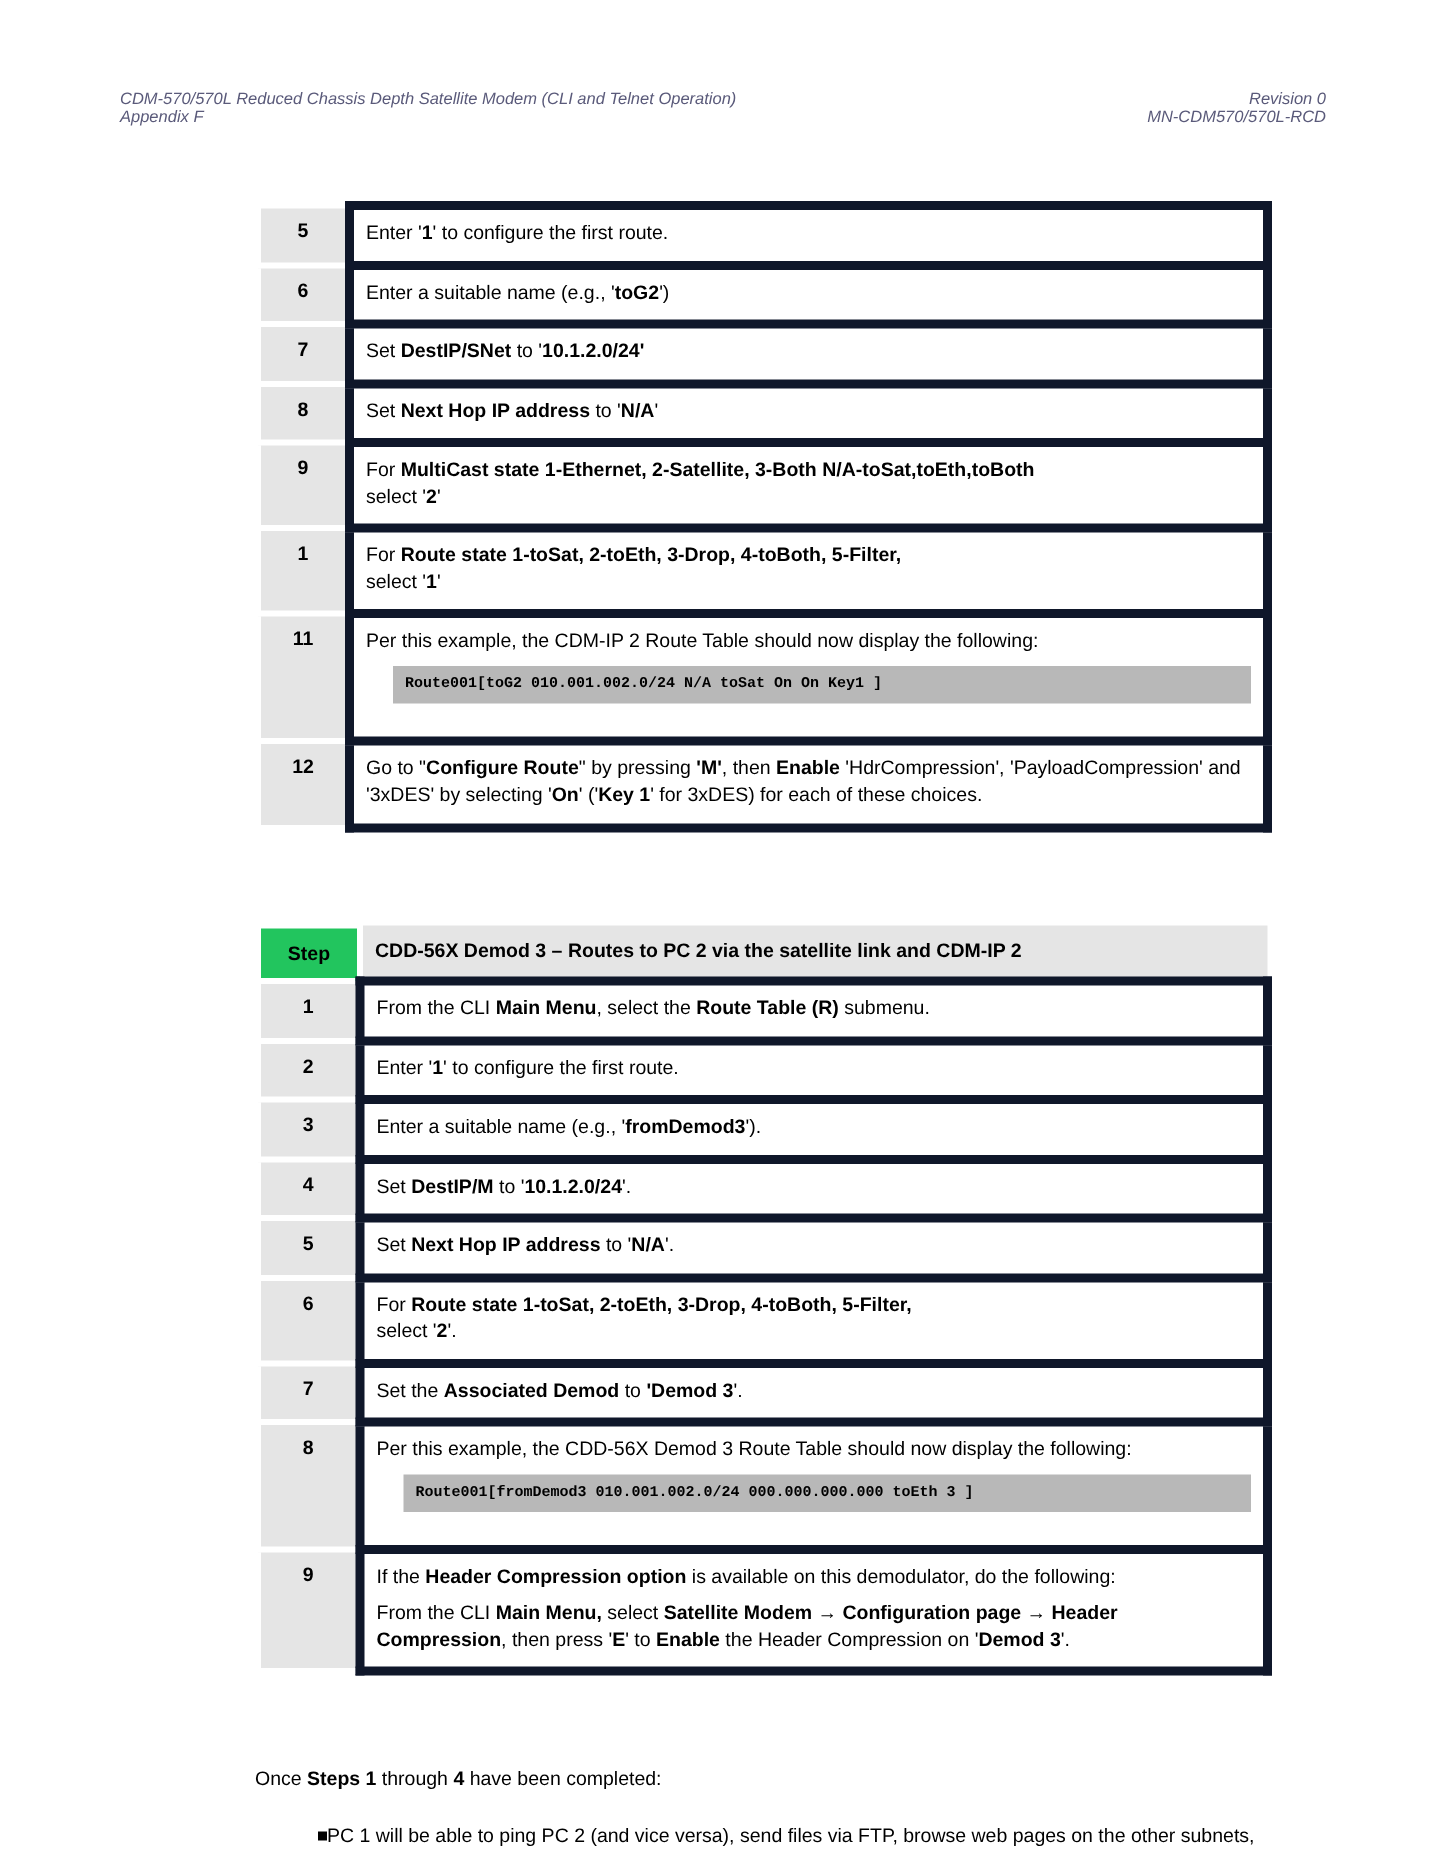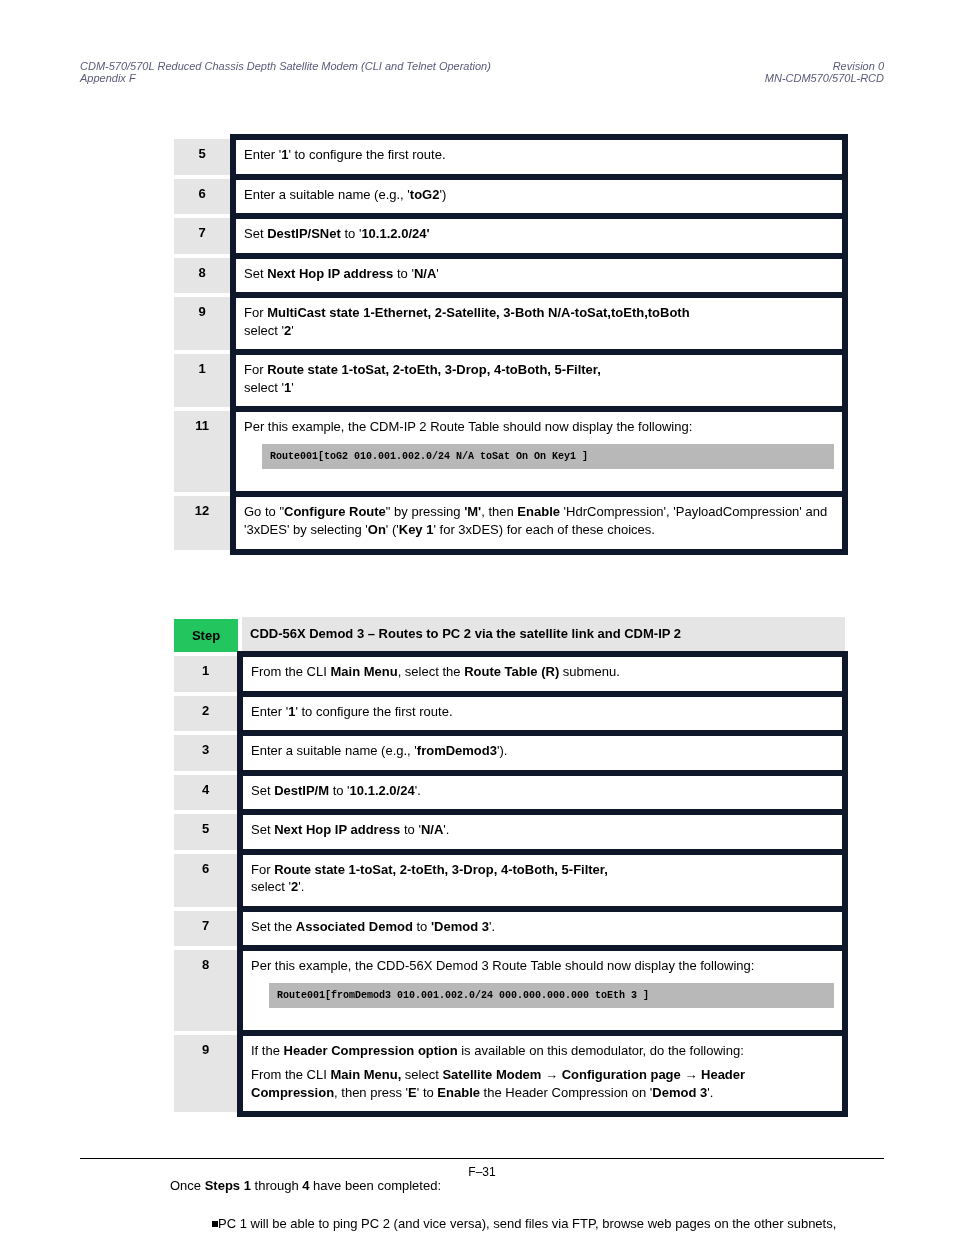--- a/index.html
+++ b/index.html
@@ -208,17 +208,14 @@
     <div class="after-note">
       <span>Once </span><span class="bold">Steps 1 </span><span>through </span><span class="bold">4 </span><span>have been completed:</span>
       <div class="bullet-row">
         <div class="sq"></div>
         <div>PC 1 will be able to ping PC 2 (and vice versa), send files via FTP, browse web pages on the other subnets, etc.</div>
       </div>
     </div>
 
   </div>
 
-  <div class="footer">
-    <span>F–31</span>
-  </div>
 
 </div>
 
 </body></html>

